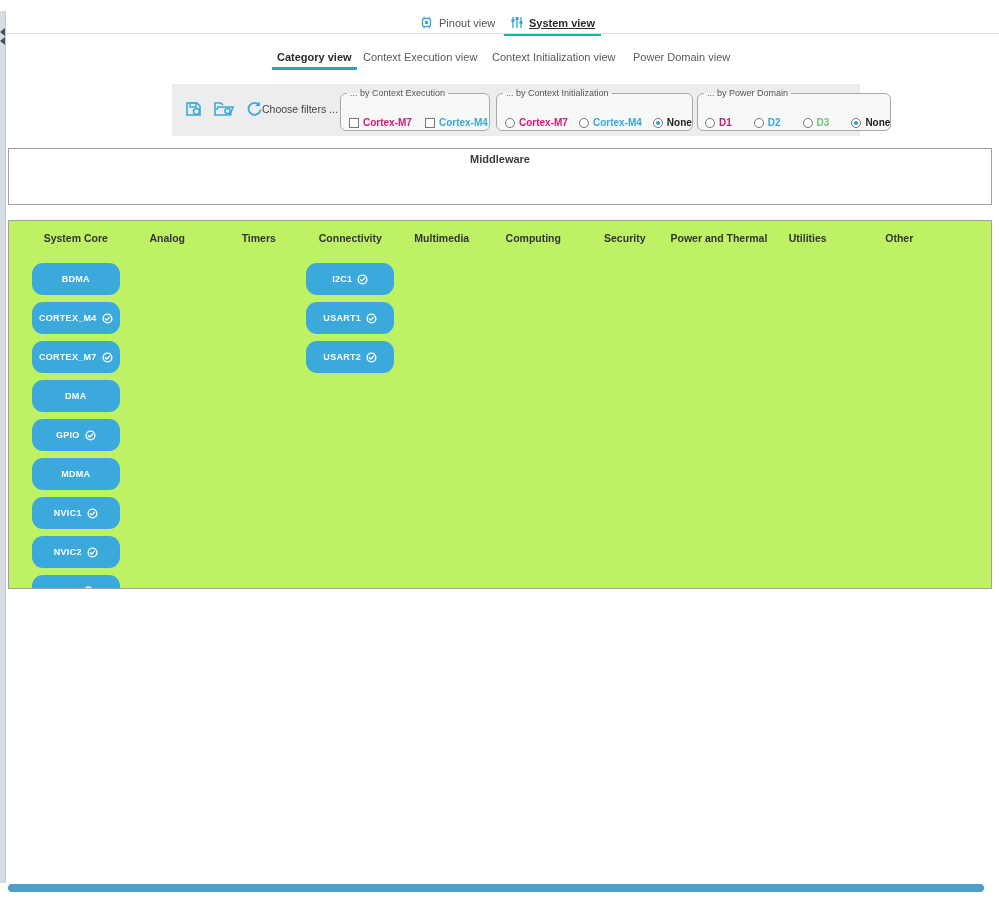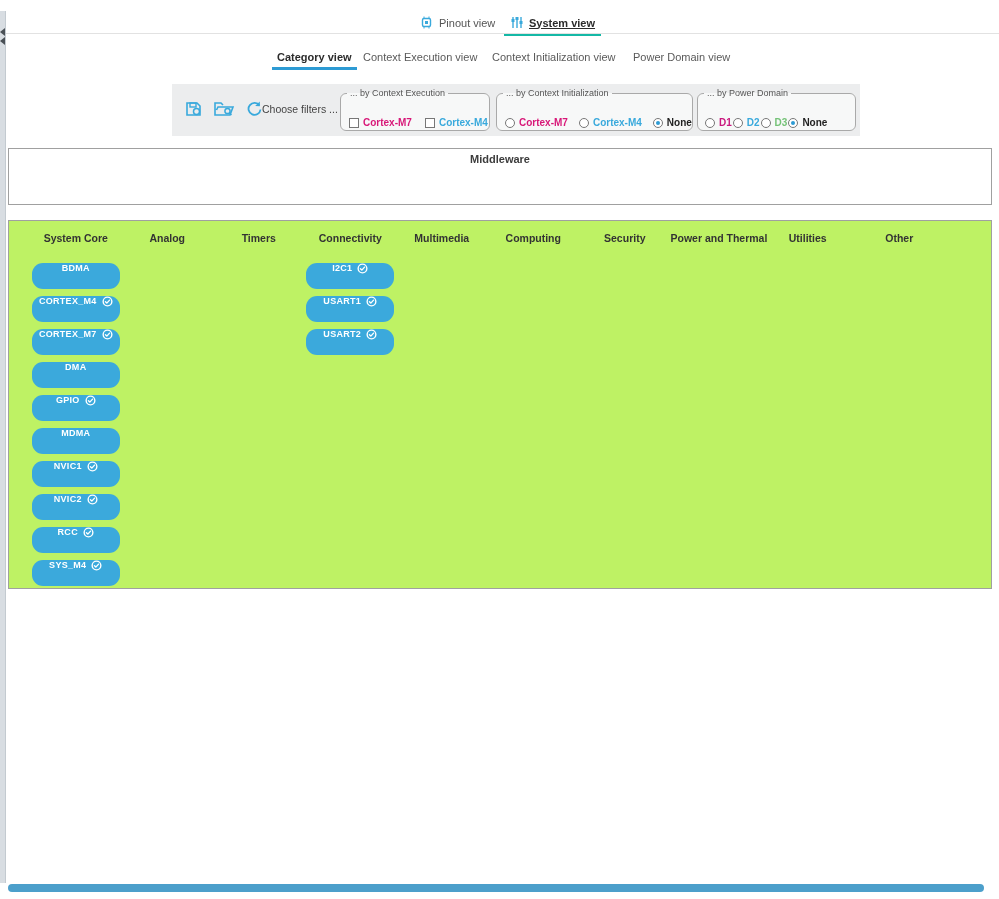--- a/index.html
+++ b/index.html
@@ -48,21 +48,21 @@
   
   .middleware { position:absolute; left:8px; top:148px; width:984px; height:57px; border:1px solid #A0A0A0; background:#fff; }
   .mw-title { text-align:center; font-weight:bold; font-size:11px; color:#3C3C3C; margin-top:4px; }
 
   
   .periph { position:absolute; left:8px; top:220px; width:984px; height:369px; border:1px solid #A0A0A0; background:#bef264; overflow:hidden;padding-left:21px; }
   .columns { display:flex; flex-direction:row; width:1010px; }
   .col { width:91.5px; flex:none; }
   .col-header { text-align:center; font-weight:bold; font-size:10.5px; color:#333; padding-top:11px; height:23px; white-space:nowrap; }
   .col-items { margin-top:19px; }
-  .pill { width:88px; height:26px; margin:0 auto 7px auto; background:#3BA9DC; border-radius:11px; color:#fff; font-size:9px; font-weight:bold; letter-spacing:.3px; display:flex; justify-content:center; gap:5px; cursor:pointer; }
+  .pill { width:88px; height:32px; margin:0 auto 7px auto; background:#3BA9DC; border-radius:11px; color:#fff; font-size:9px; font-weight:bold; letter-spacing:.3px; display:flex; align-items:center; justify-content:center; gap:5px; cursor:pointer; }
   .pill svg { display:block; flex:none; }
 
   
   .bottom-bar { position:absolute; left:8px; top:884px; width:976px; height:8px; background:#4C9FCB; border-radius:4px; cursor:pointer; }
 </style>
 </head>
 <body>
 
 <div class="canvas">
 
@@ -161,21 +161,21 @@
               <span style="color: rgb(57, 169, 220);">Cortex-M4</span>
             </label>
             <label class="opt">
               <span class="ctrl radio sel"></span>
               <span style="color: rgb(34, 34, 34);">None</span>
             </label>
           </div>
         </fieldset>
         <fieldset class="fgroup" style="left: 525px; width: 159px;">
           <legend>... by Power Domain</legend>
-          <div class="opts" style="gap: 1px; padding-left: 7px;">
+          <div class="opts" style="gap: 22px; padding-left: 7px;">
             <label class="opt">
               <span class="ctrl radio"></span>
               <span style="color: rgb(201, 25, 126);">D1</span>
             </label>
             <label class="opt">
               <span class="ctrl radio"></span>
               <span style="color: rgb(57, 169, 220);">D2</span>
             </label>
             <label class="opt">
               <span class="ctrl radio"></span>

